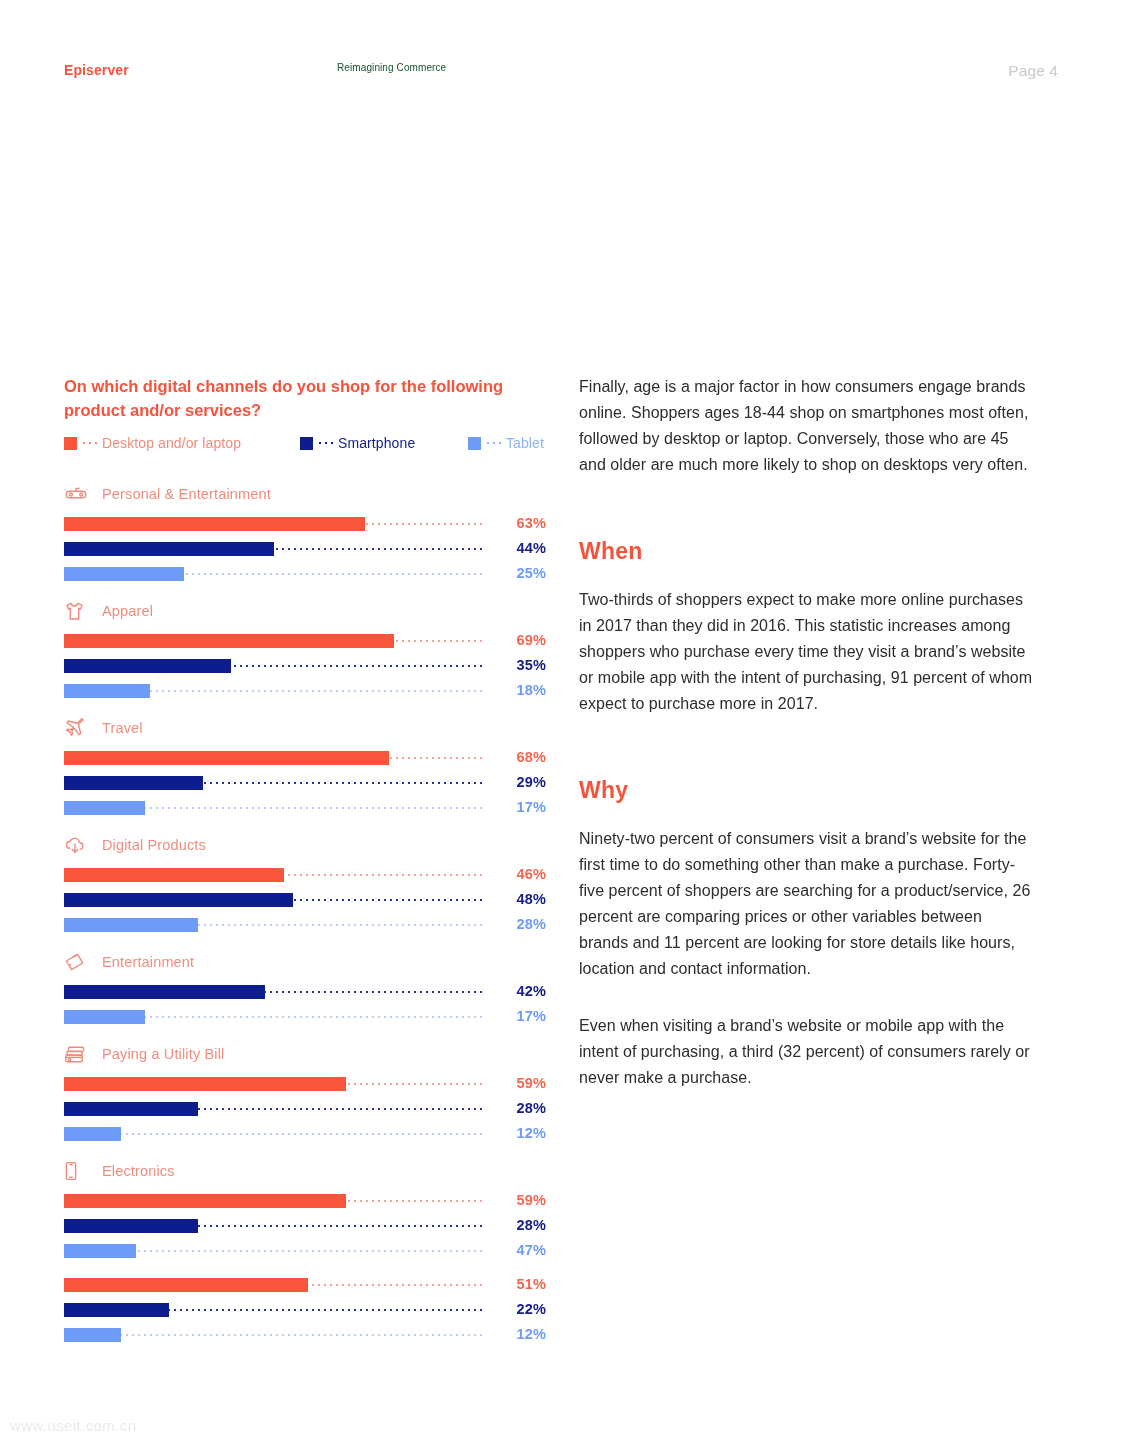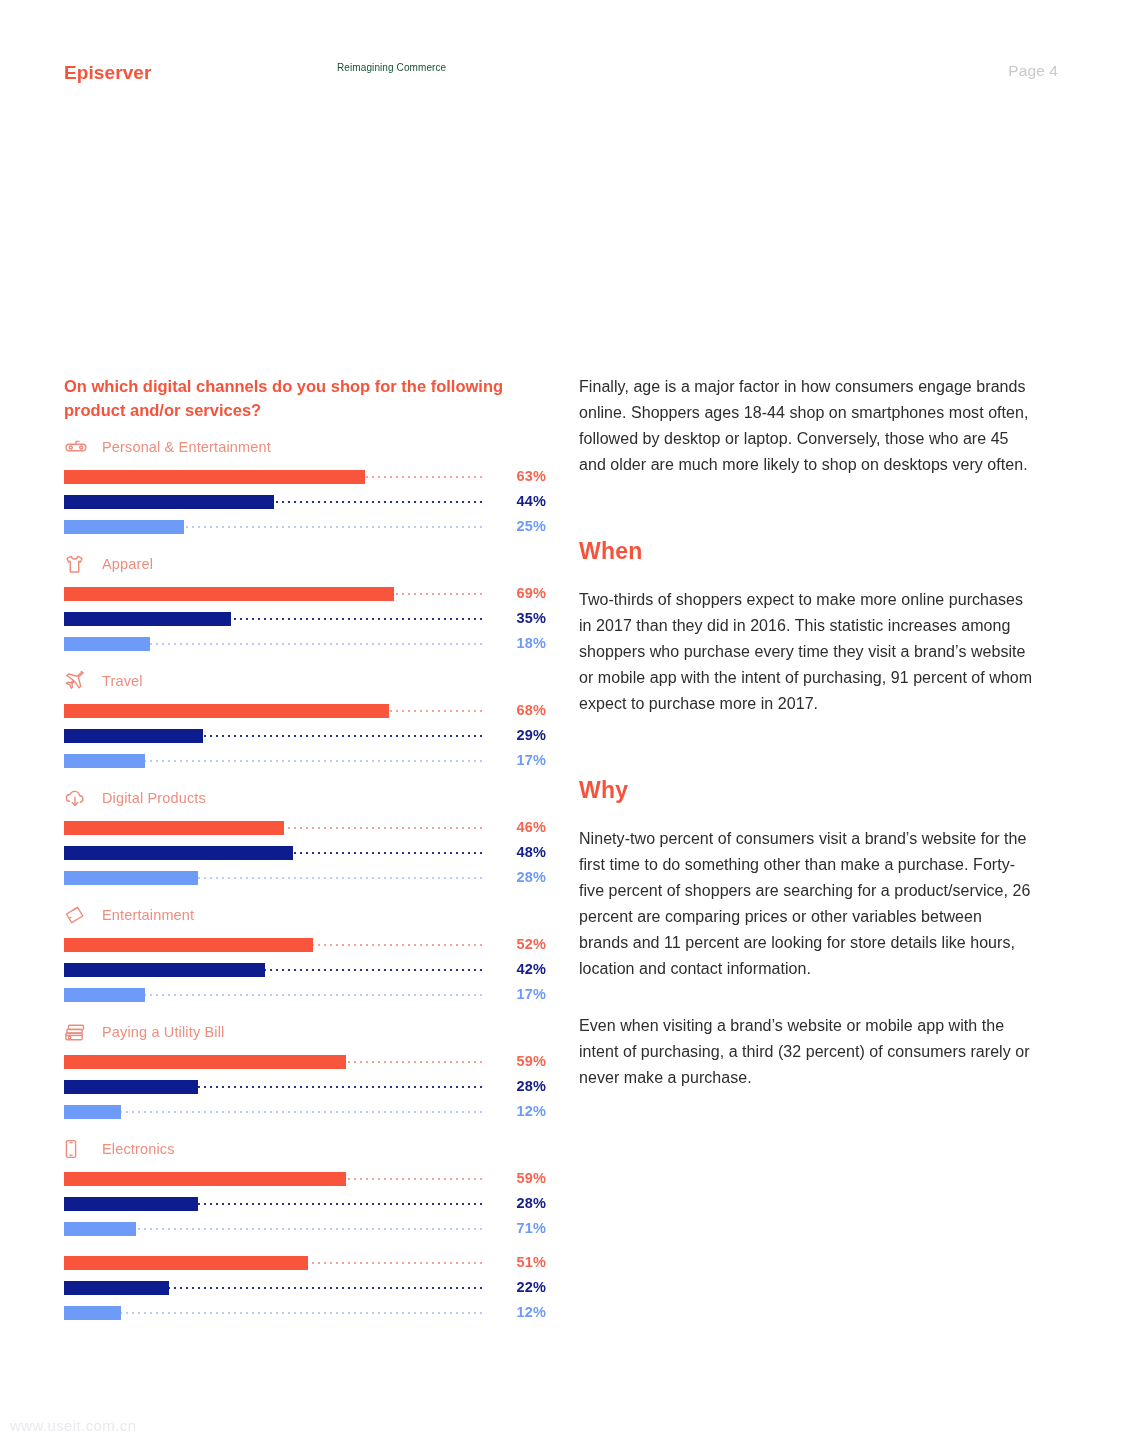--- a/index.html
+++ b/index.html
@@ -21,21 +21,21 @@
     position: absolute;
     top: 62px;
     left: 64px;
     right: 64px;
     height: 24px;
   }
   .brand {
     position: absolute;
     left: 0;
     top: 0;
-    font-size: 19px;
+    font-size: 14px;
     font-weight: bold;
     color: #f4543c;
     letter-spacing: 0.1px;
   }
   .header-center {
     position: absolute;
     left: 273px;
     top: 0;
     font-size: 10px;
     color: #14532d;
@@ -226,20 +226,37 @@
 <div class="page-header">
   <div class="brand">Episerver</div>
   <div class="header-center">Reimagining Commerce</div>
   <div class="header-page">Page 4</div>
 </div>
 
 <div class="left-col">
 
   <div class="chart-title">On which digital channels do you shop for the following product and/or services?</div>
 
+  <div class="legend">
+    <div class="legend-item i0">
+      <span class="legend-swatch" style="background:#f9543c"></span>
+      <span class="legend-dots"></span>
+      <span class="legend-label">Desktop and/or laptop</span>
+    </div>
+    <div class="legend-item i1">
+      <span class="legend-swatch" style="background:#0d1d8e"></span>
+      <span class="legend-dots"></span>
+      <span class="legend-label">Smartphone</span>
+    </div>
+    <div class="legend-item i2">
+      <span class="legend-swatch" style="background:#6e9bf7"></span>
+      <span class="legend-dots"></span>
+      <span class="legend-label">Tablet</span>
+    </div>
+  </div>
 
   <div id="bar-groups">
       <div class="bar-group">
         <div class="group-head">
           <span class="group-icon">
             <svg width="24" height="18" viewBox="0 0 24 18" fill="none" stroke="currentColor" stroke-width="1.4">
               <path d="M5.2 6.2h13.6c1.8 0 3.1 1.5 3.1 3.3s-1.3 3.3-3.1 3.3H5.2C3.4 12.8 2.1 11.3 2.1 9.5S3.4 6.2 5.2 6.2z"></path>
               <circle cx="6.8" cy="9.5" r="1.5"></circle>
               <circle cx="17.2" cy="9.5" r="1.5"></circle>
               <path d="M12 6.2V3.4h3.6"></path>
@@ -368,27 +385,20 @@
       <div class="bar-group">
         <div class="group-head">
           <span class="group-icon">
             <svg width="21" height="20" viewBox="0 0 21 20" fill="none" stroke="currentColor" stroke-width="1.4" stroke-linejoin="round">
               <path d="M13.6 2.3 2.4 9l5.2 8.7 11.2-6.7z"></path>
               <path d="M13.6 2.3 8.6 5.3"></path>
               <path d="m5.6 13.2 1.6-1"></path>
             </svg>
           </span>
           <span class="group-label">Entertainment</span>
-        </div>
-        <div class="bar-row s-desktop">
-          <div class="bar-track">
-            <div class="bar-leader"></div>
-            <div class="bar-fill" style="width: 248.6px;"></div>
-          </div>
-          <div class="bar-value">52%</div>
         </div>
         <div class="bar-row s-smartphone">
           <div class="bar-track">
             <div class="bar-leader"></div>
             <div class="bar-fill" style="width: 200.8px;"></div>
           </div>
           <div class="bar-value">42%</div>
         </div>
         <div class="bar-row s-tablet">
           <div class="bar-track">
@@ -456,21 +466,21 @@
             <div class="bar-leader"></div>
             <div class="bar-fill" style="width: 133.8px;"></div>
           </div>
           <div class="bar-value">28%</div>
         </div>
         <div class="bar-row s-tablet">
           <div class="bar-track">
             <div class="bar-leader"></div>
             <div class="bar-fill" style="width: 71.7px;"></div>
           </div>
-          <div class="bar-value">71%</div>
+          <div class="bar-value">47%</div>
         </div>
       </div>
       <div class="bar-group">
         <div class="bar-row s-desktop">
           <div class="bar-track">
             <div class="bar-leader"></div>
             <div class="bar-fill" style="width: 243.8px;"></div>
           </div>
           <div class="bar-value">51%</div>
         </div>

